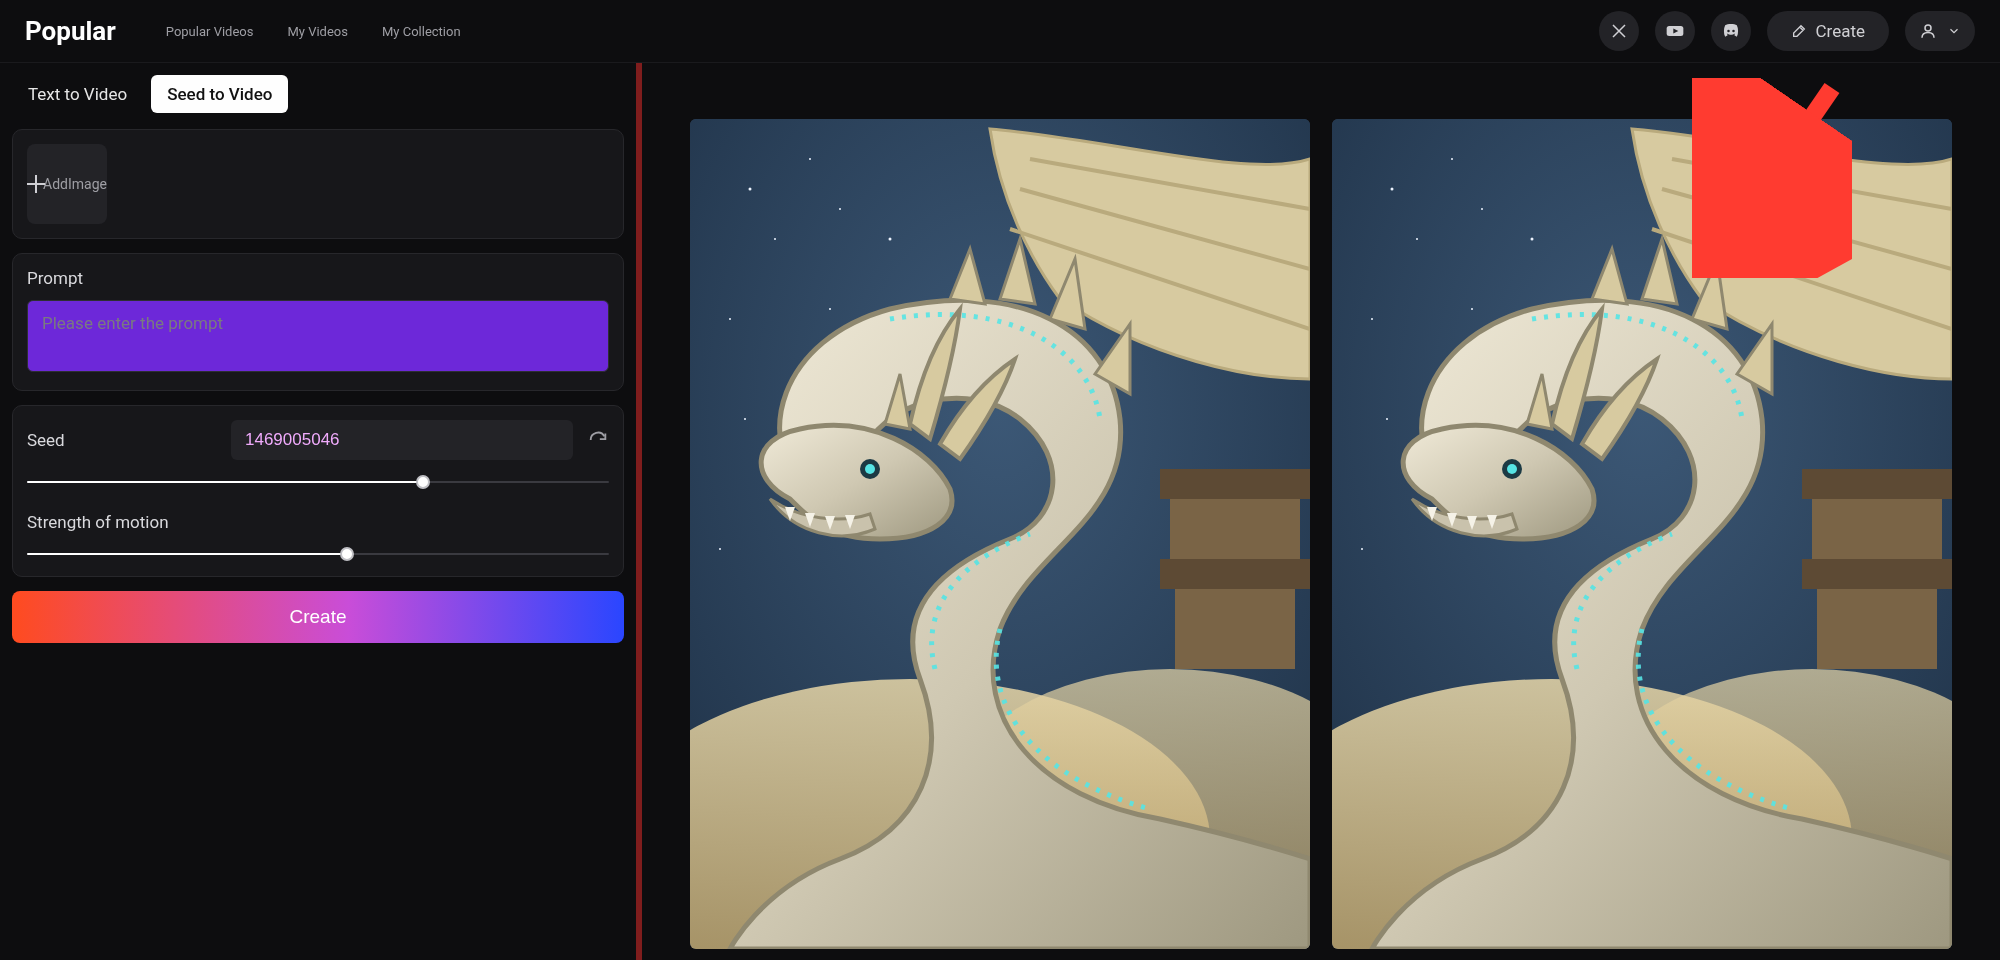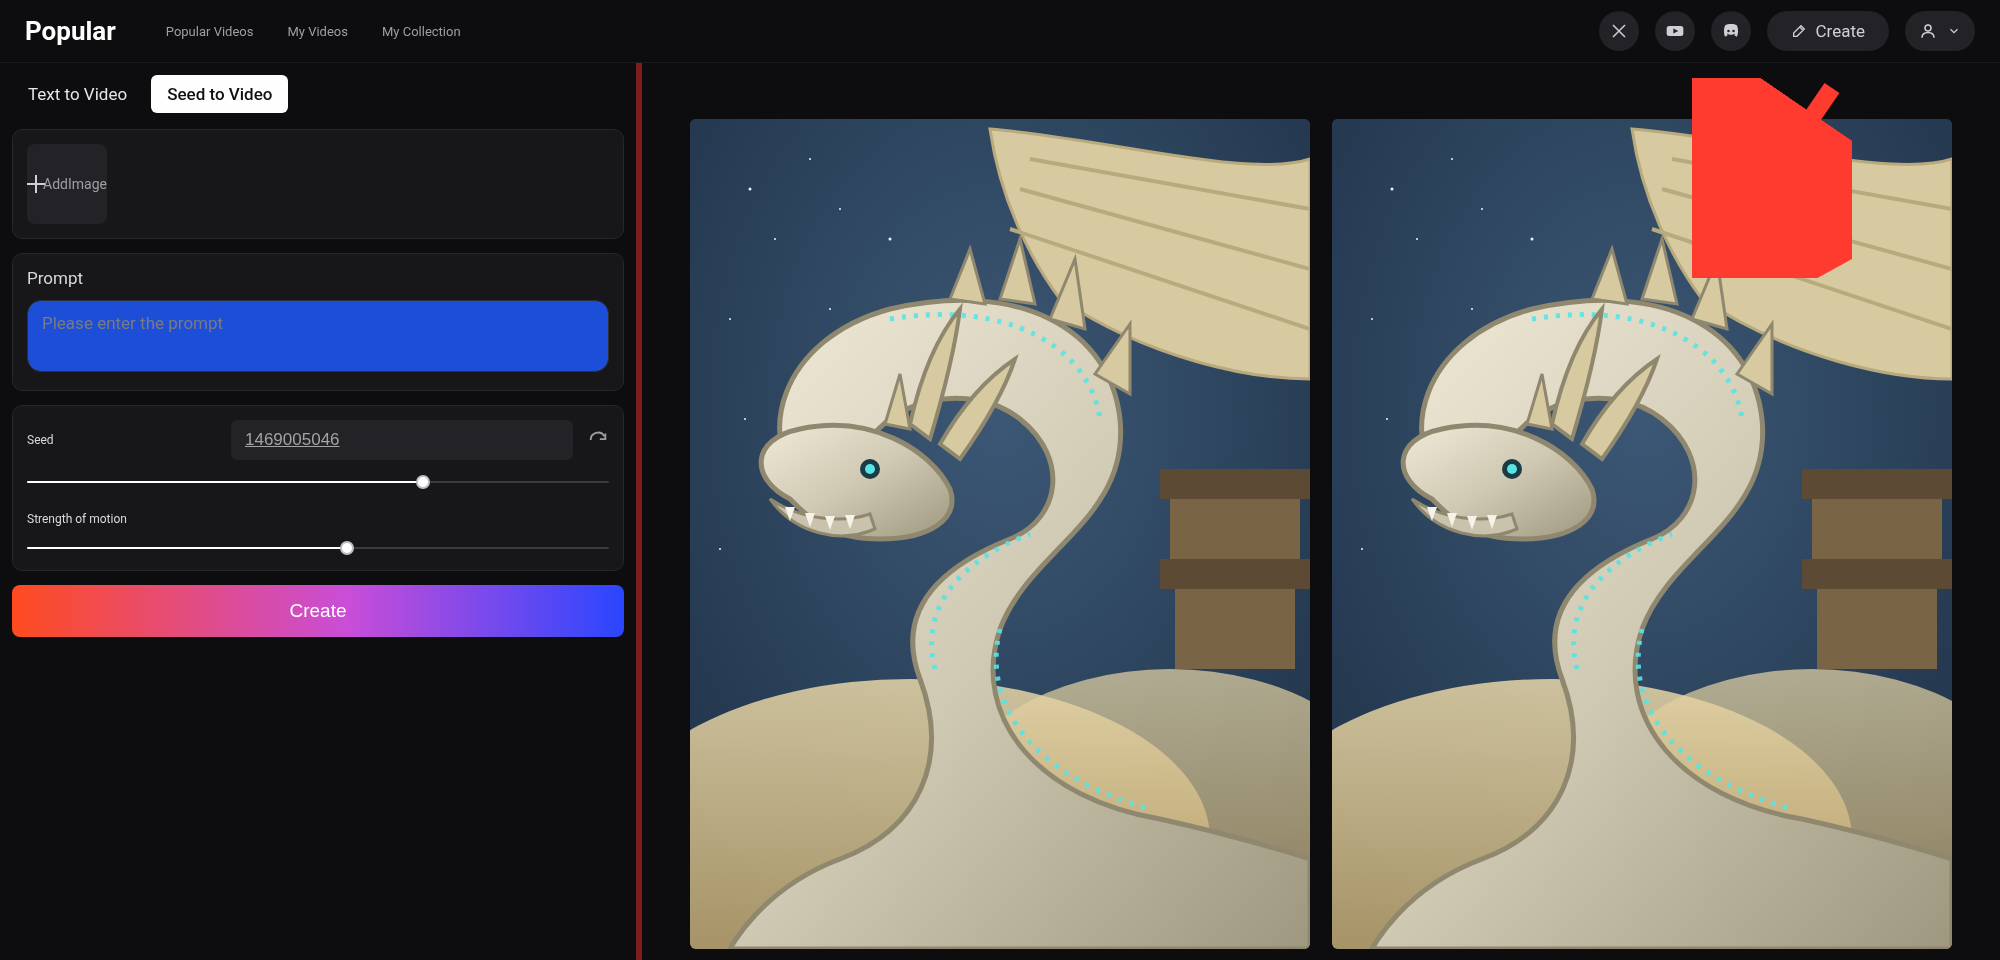--- a/index.html
+++ b/index.html
@@ -122,45 +122,44 @@
   .plus::after  { top:8px; left:0; height:2px; width:18px; }
 
   .label {
     font-size: 17px;
     color: #d9d9dd;
     margin-bottom: 12px;
   }
   .prompt-area {
     width: 100%;
     min-height: 72px;
-    background: #1d4ed8;
+    background: #6d28d9;
     border: 1px solid #2e2e33;
-    border-radius: 14px;
+    border-radius: 6px;
     padding: 12px 14px;
     color: #e6e6e6;
     font-size: 17px;
     font-family: inherit;
     resize: none;
   }
   .prompt-area::placeholder { color: #7a7a80; }
 
   .row {
     display: flex; align-items: center; gap: 14px;
   }
-  .field-label { font-size: 12px; color:#d9d9dd; width: 190px; }
+  .field-label { font-size: 17px; color:#d9d9dd; width: 190px; }
   .num-input {
     flex: 1;
     height: 40px;
     background: #232327;
     border: none;
     border-radius: 6px;
-    color: #a3a3a3;
+    color: #f0abfc;
     padding: 0 14px;
     font-size: 17px;
-    text-decoration: underline;
   }
   .refresh-icon {
     width: 22px; height: 22px;
     cursor: pointer;
     color:#9e9ea4;
   }
 
   .slider-wrap {
     margin-top: 14px;
     position: relative;

